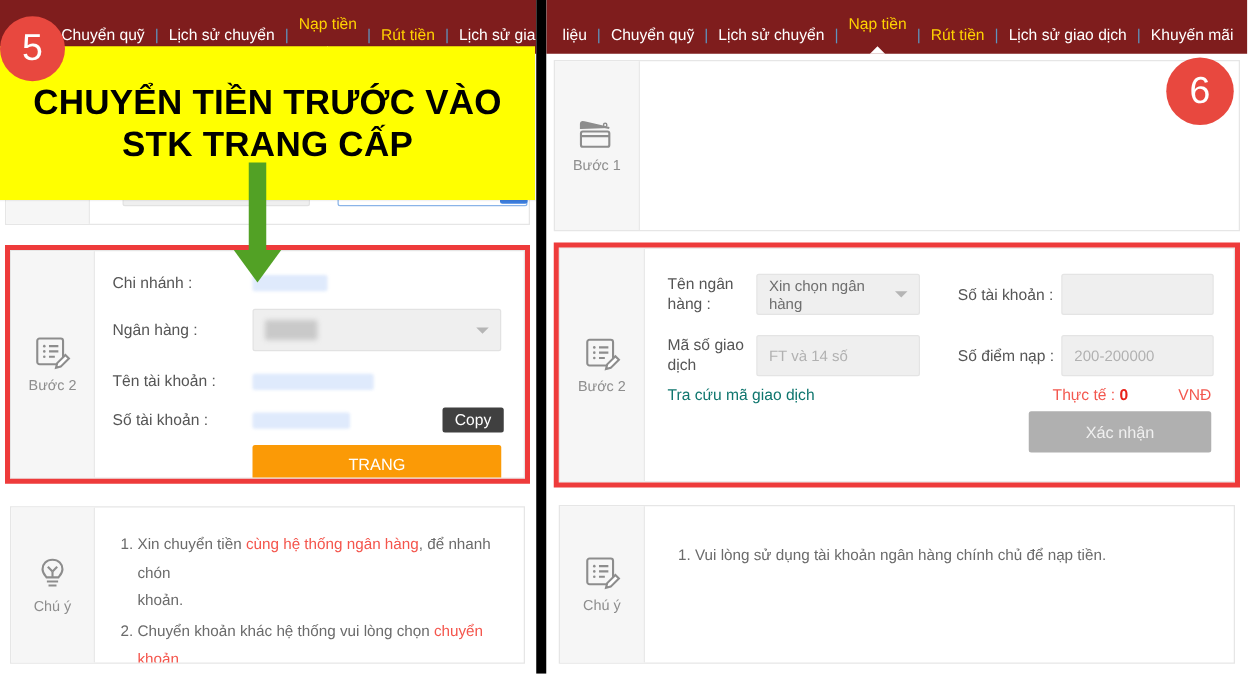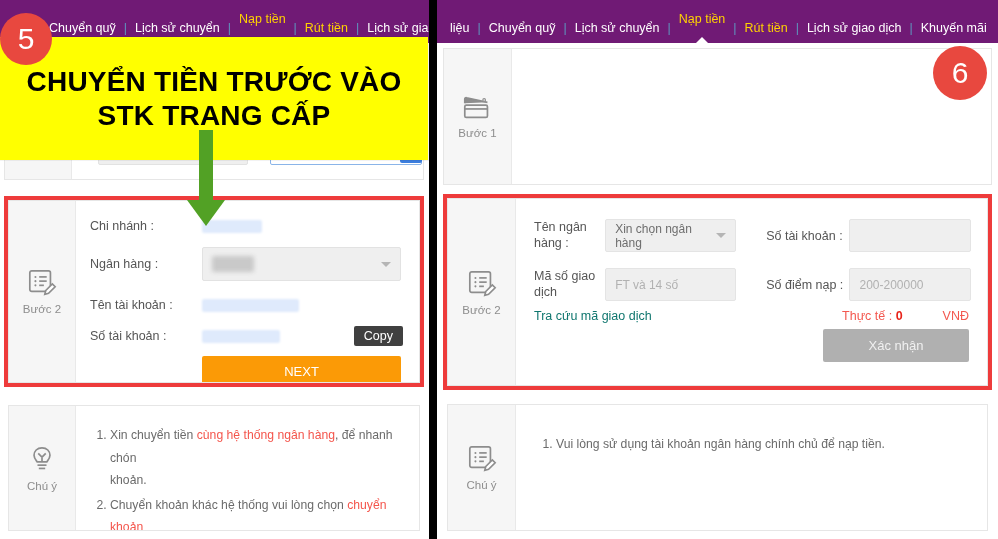--- a/index.html
+++ b/index.html
@@ -13,21 +13,21 @@
 
   
   .half { position: absolute; top: 0; height: 539px; overflow: hidden; background:#fff; }
   .half-left  { left: 0;   width: 429px; }
   .divider    { position:absolute; left:429px; top:0; width:8px; height:539px; background:#000; z-index:40; }
   .half-right { left: 437px; width: 561px; }
 
   
   .navbar {
     position:absolute; top:0; left:0; height:43px;
-    background:#701a75; color:#ffffff;
+    background:#7f1d1d; color:#ffffff;
     display:flex; align-items:flex-start; white-space:nowrap;
     font-size:12.5px; overflow:hidden;
   }
   .navbar .navinner { display:flex; align-items:flex-start; padding-top:21px; }
   .nav-item { color:#ffffff; padding:0 7px; line-height:14px; }
   .nav-sep  { color:#5f93bd; padding:0 1px; line-height:14px; }
   .nav-item.yellow { color:#ffd200; }
   .nav-item.napTien {
     color:#ffd200; position:relative; padding-top:0; margin-top:-9px;
     line-height:14px;
@@ -218,21 +218,21 @@
         </div>
 
         <div class="row" style="margin-bottom:10px;">
           <span class="lbl" style="width:112px;">Số tài khoản :</span>
           <span class="redact" style="width:78px;"></span>
           <button class="copy-btn" style="margin-left:auto;margin-right:2px;">Copy</button>
         </div>
 
         <div class="row">
           <span style="width:112px;"></span>
-          <button class="next-btn">NEXT</button>
+          <button class="next-btn">TRANG</button>
         </div>
       </div>
     </div>
 
     <div class="redbox redbox-l"></div>
 
     <div class="card" style="left:8px; top:405px; width:412px; height:126px;">
       <div class="card-side">
         <span class="ico">
           <svg class="icon-svg" width="28" height="30" viewBox="0 0 28 32" fill="none" stroke="#8d8d8d" stroke-width="1.8">

